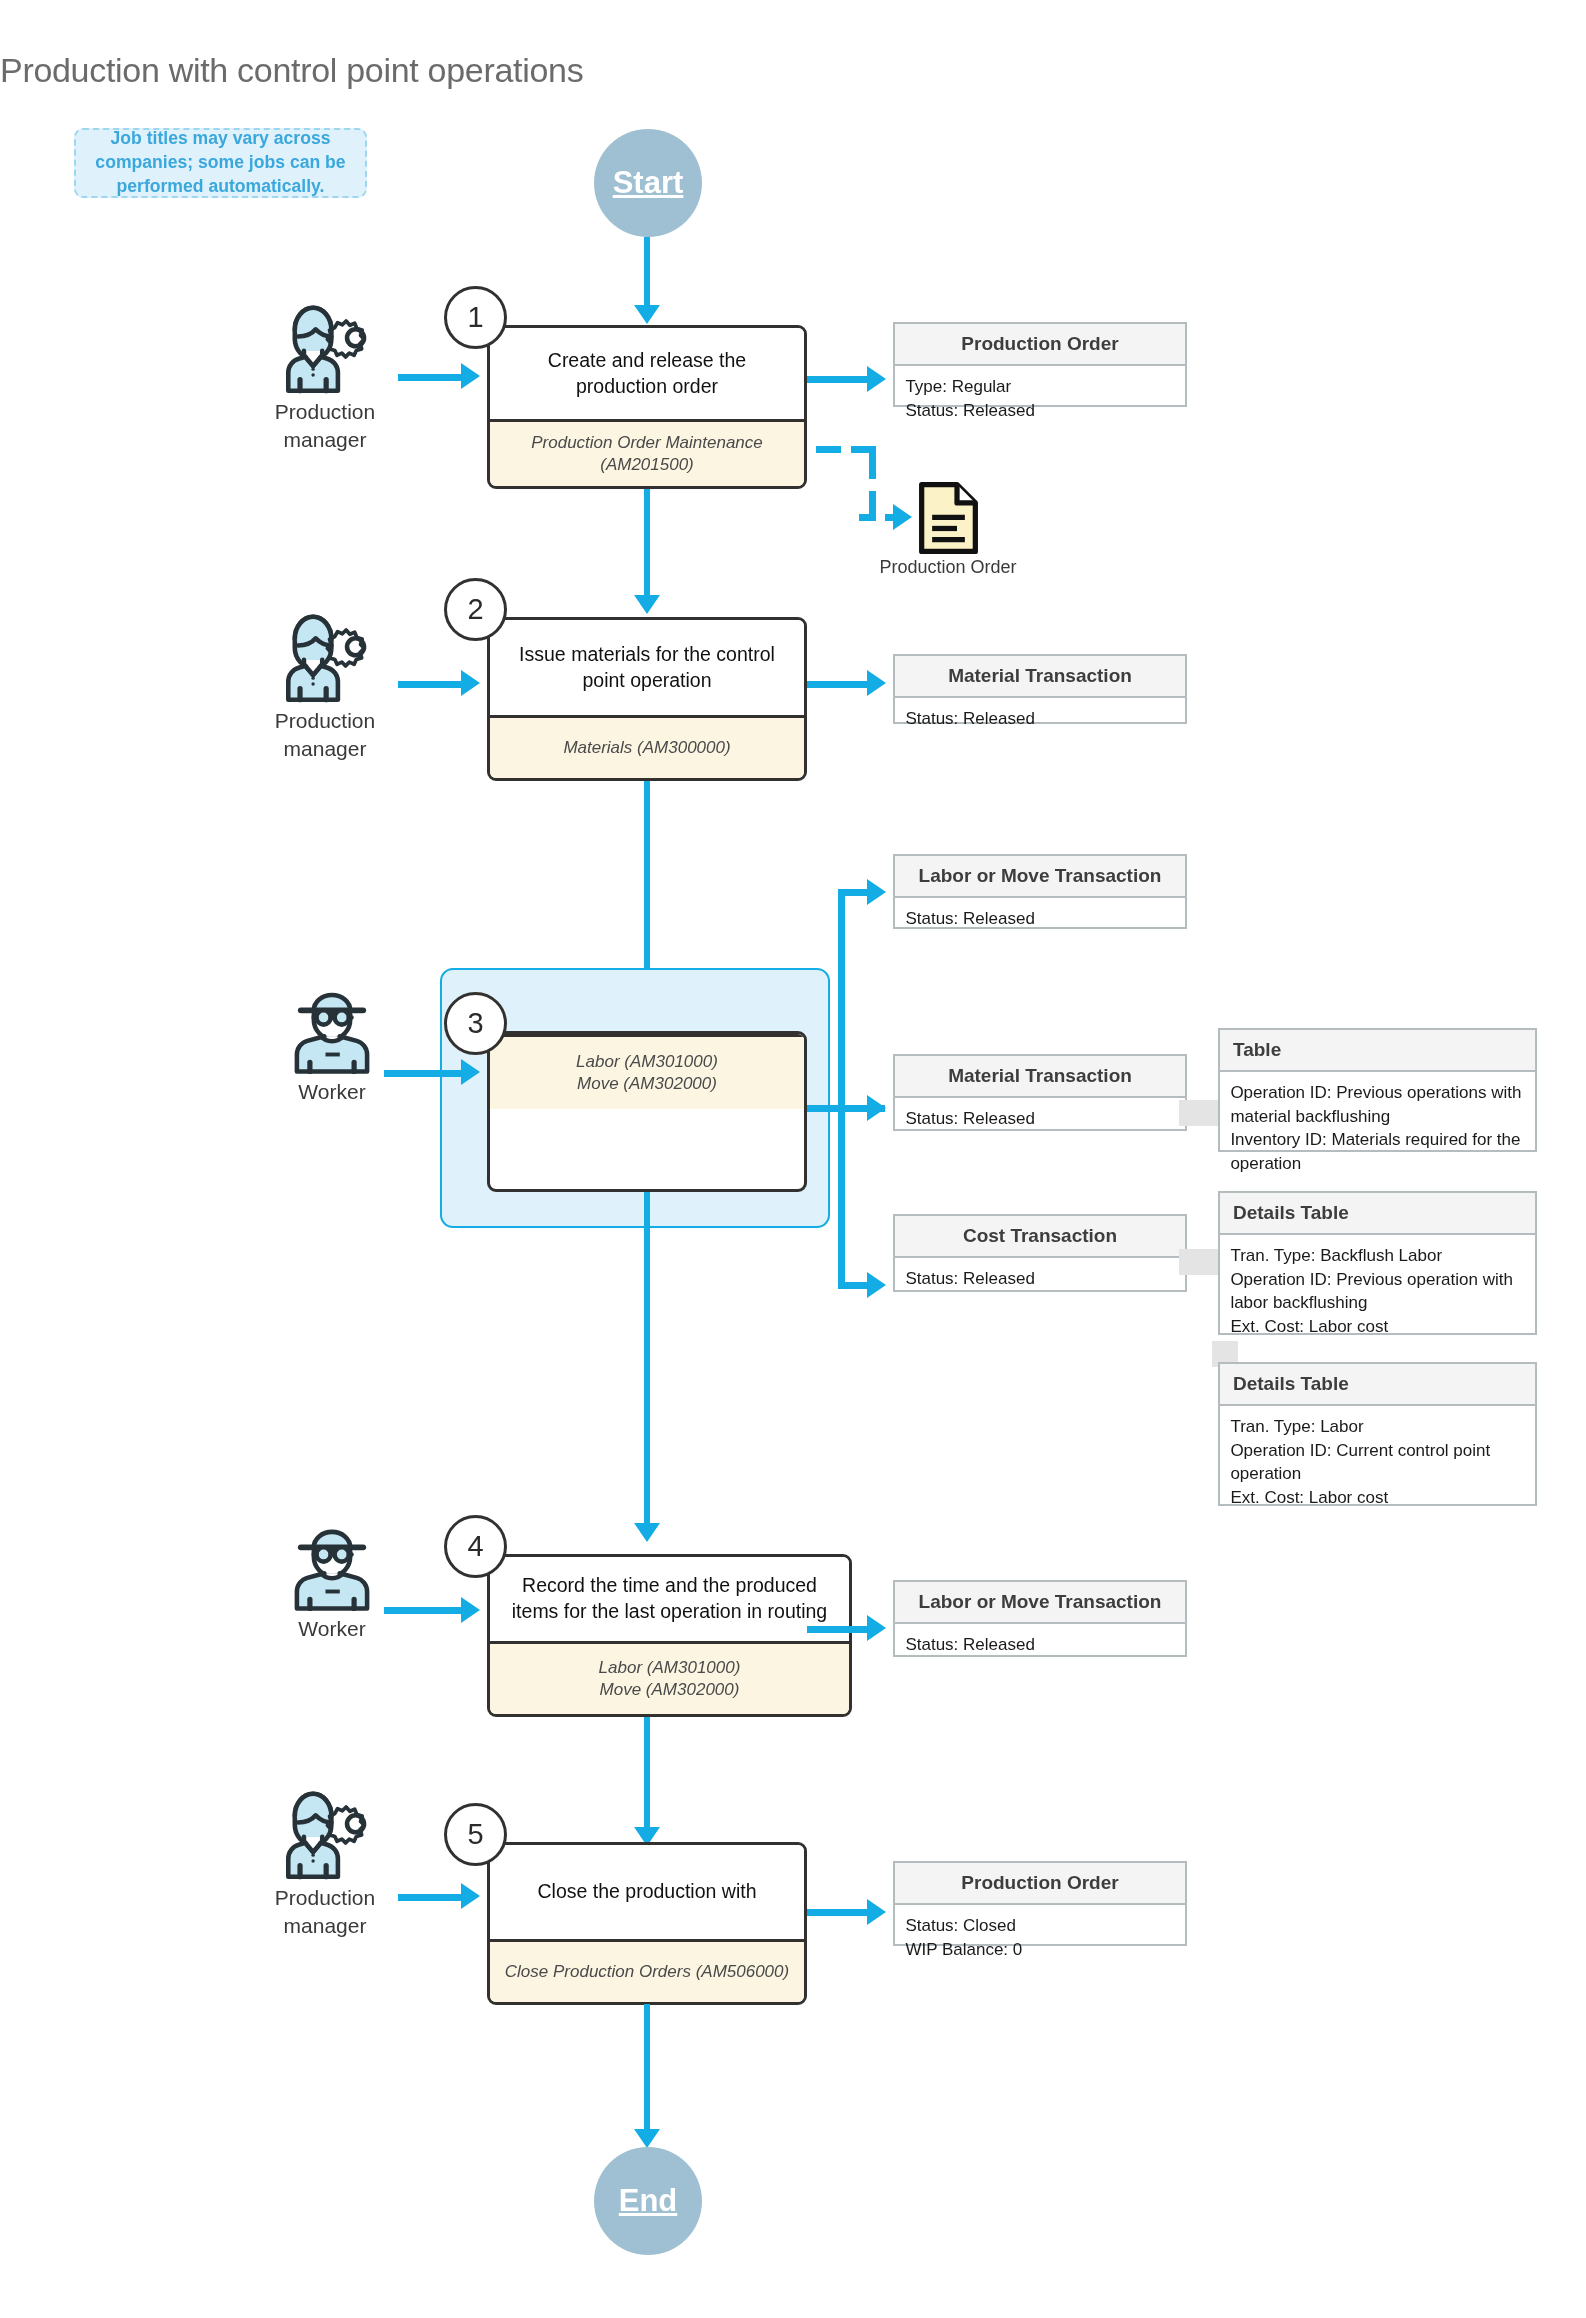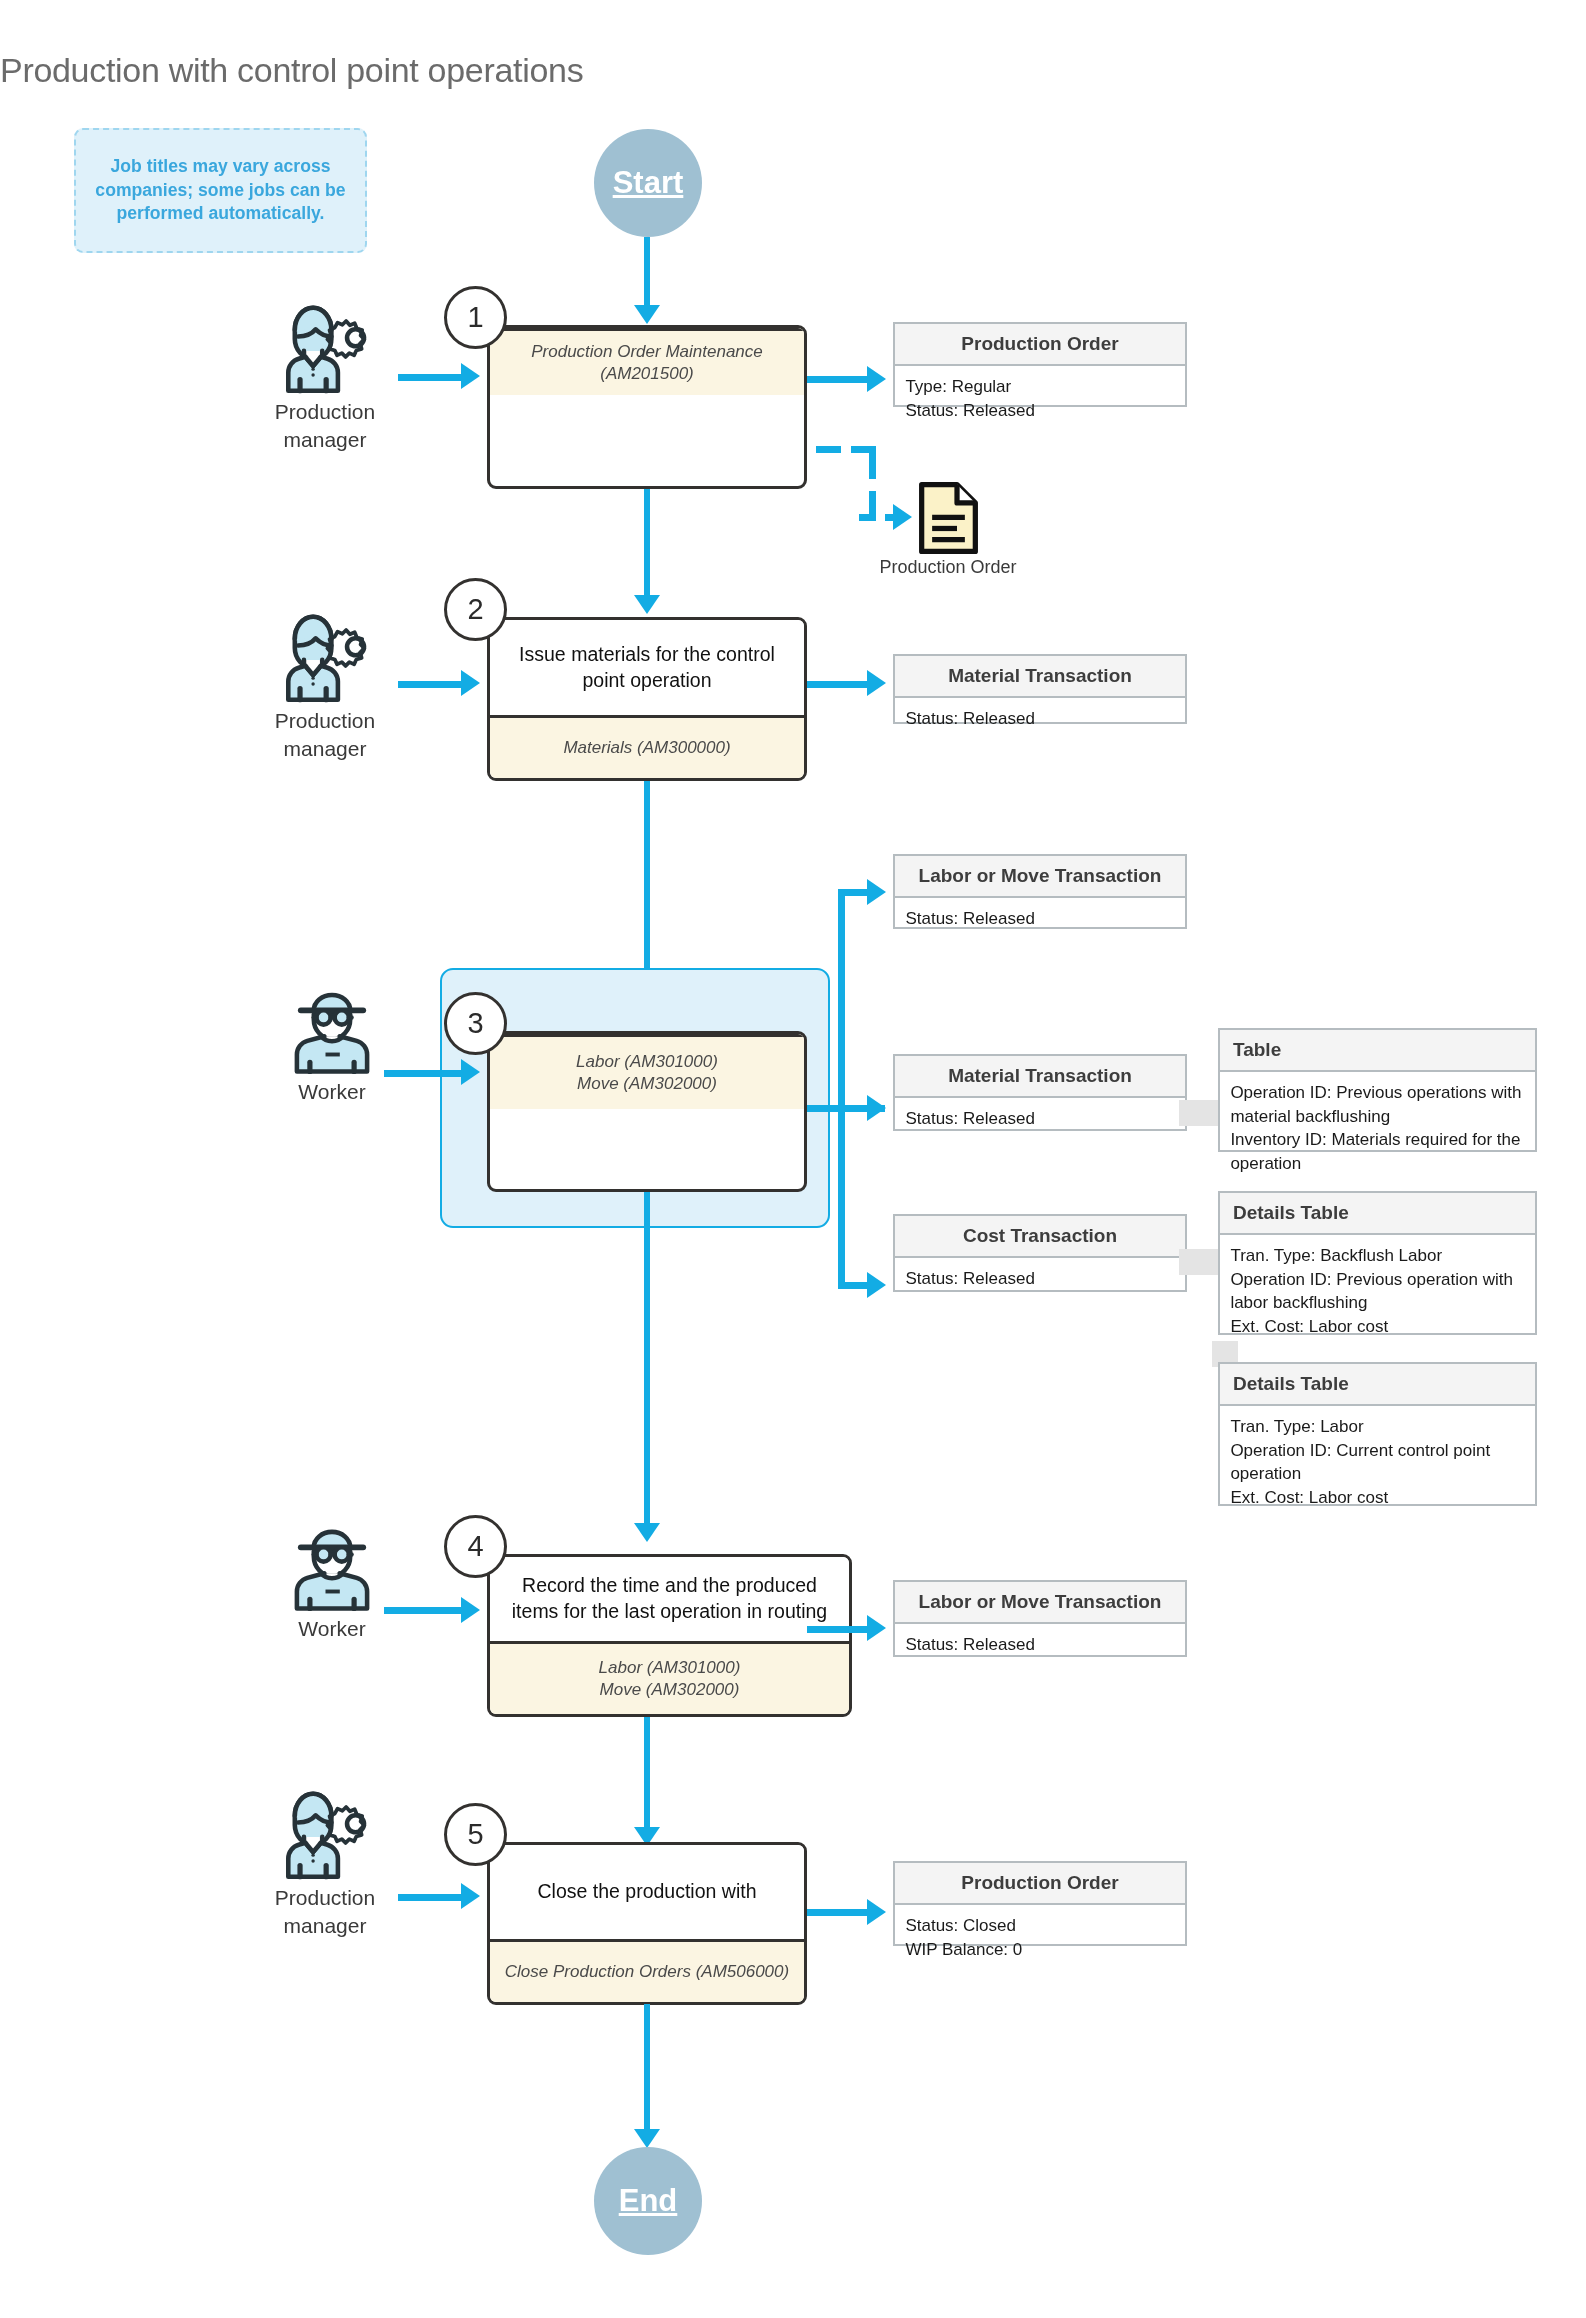--- a/index.html
+++ b/index.html
@@ -9,21 +9,21 @@
   .abs{position:absolute;}
 
   
   #title{
     left:0;top:51px;width:1007px;
     font-size:34px;font-weight:normal;color:#6b6b6b;letter-spacing:-0.3px;
   }
 
   
   #note{
-    left:74px;top:128px;width:293px;height:125px;
+    left:74px;top:128px;width:293px;height:70px;
     background:#dff1fa;border:2px dashed #9fd6ef;border-radius:9px;
     display:flex;align-items:center;justify-content:center;
     box-sizing:border-box;padding:2.6px 11.7px;
   }
   #note .txt{
     font-size:17.6px;font-weight:bold;color:#3aa7dd;text-align:center;line-height:1.35;
   }
 
   
   .terminator{
@@ -149,20 +149,21 @@
     <div class="lbl" style="white-space:pre-line">Production
 manager</div>
   </div>
   <div class="abs hline" style="left:398px;top:374px;width:65px;height:7.2px;"></div>
   <div class="abs arrow-right" style="left:461px;top:363px;"></div>
 
   <div class="abs stepnum" style="left:444px;top:286px;">
     <span>1</span>
   </div>
   <div class="abs procbox" style="left:487px;top:325px;width:320px;height:164px;">
+    <div class="body">Create and release the production order</div>
     <div class="footer" style="height:51px;white-space:pre-line">Production Order Maintenance (AM201500)</div>
   </div>
 
   <div class="abs hline" style="left:807px;top:376px;width:62px;height:7.2px;"></div>
   <div class="abs arrow-right" style="left:867px;top:366px;"></div>
 
   <div class="abs entity" style="left:893px;top:322px;width:294px;height:85px;">
     <div class="hd">Production Order</div>
     <div class="bd"><span class="row">Type: Regular
 Status: Released</span></div>

